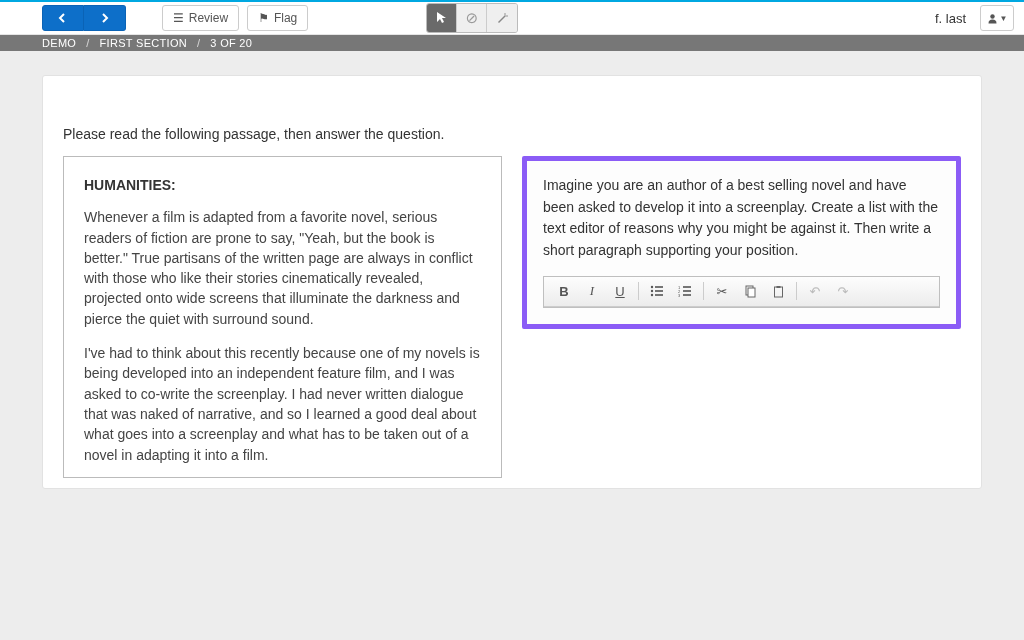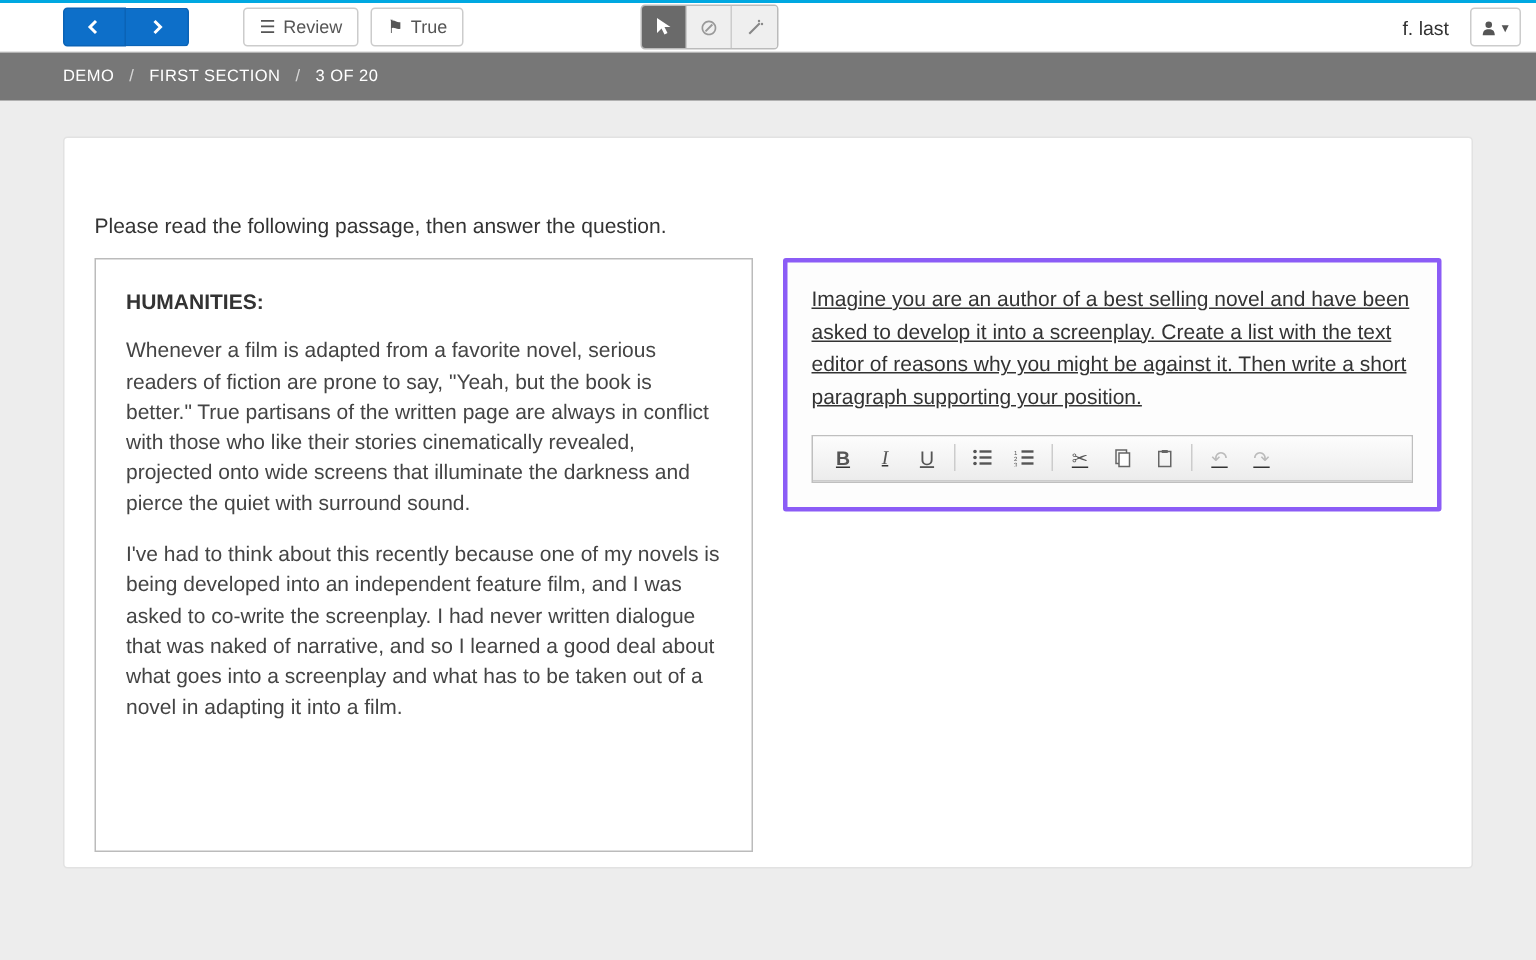--- a/index.html
+++ b/index.html
@@ -67,21 +67,21 @@
   .user { font-size: 13px; color: #333; margin-right: 6px; }
   .user-menu {
     width: 34px; height: 26px;
     border: 1px solid #ccc; border-radius: 3px;
     display: flex; align-items: center; justify-content: center;
     font-size: 12px; color: #555; gap: 2px;
     cursor: pointer;
     background: #fff;
   }
   .breadcrumb {
-    height: 32px;
+    height: 16px;
     background: #777;
     color: #fff;
     display: flex; align-items: center;
     padding: 0 42px;
     font-size: 11px;
     letter-spacing: 0.3px;
   }
   .breadcrumb .crumb { margin-right: 10px; }
   .breadcrumb .sep { margin-right: 10px; opacity: 0.7; }
   .page {
@@ -92,38 +92,37 @@
     border: 1px solid #e2e2e2;
     border-radius: 3px;
     padding: 16px 20px 10px 20px;
   }
   .instruction { font-size: 14px; color: #333; margin-bottom: 14px; margin-top: 34px; }
   .columns { display: flex; gap: 20px; }
   .col-left { flex: 1; min-width: 0; }
   .col-right { flex: 1; min-width: 0; }
   .passage-box {
     border: 1px solid #bbb;
-    height: 396px;
+    height: 322px;
     overflow-y: scroll;
     padding: 18px 20px;
     font-size: 14px;
     line-height: 1.45;
     color: #444;
   }
   .passage-box::-webkit-scrollbar { width: 10px; }
   .passage-box::-webkit-scrollbar-thumb { background: #b3b3b3; border-radius: 5px; }
   .passage-box::-webkit-scrollbar-track { background: #f0f0f0; }
   .passage-heading { font-weight: bold; margin-bottom: 12px; color: #333; }
   .passage-box p { margin-bottom: 14px; }
   .question-panel {
-    border: 3px solid #8b5cf6;
+    border: 5px solid #8b5cf6;
     background: #fdfdfd;
     border-radius: 2px;
     padding: 14px 16px 16px 16px;
-    text-decoration: underline;
   }
   .question-text { font-size: 14px; line-height: 1.55; color: #333; margin-bottom: 14px; }
   .rte {
     border: 1px solid #bfbfbf;
     background: #fff;
   }
   .rte-toolbar {
     height: 30px;
     background: linear-gradient(#fdfdfd, #ececec);
     border-bottom: 1px solid #ccc;
@@ -169,21 +168,21 @@
         </svg>
     </div>
   </div>
   <div style="width:20px"></div>
   <div class="tool-btn">
     <span class="ico">☰</span>
     <span>Review</span>
   </div>
   <div class="tool-btn">
     <span class="ico">⚑</span>
-    <span>True</span>
+    <span>Flag</span>
   </div>
 
   <div class="center-tools">
     <div class="center-btn">
       <svg width="12" height="14" viewBox="0 0 12 14">
           <path d="M1 1 L1 11 L4 8 L6 12 L8 11 L6 7 L10 7 Z" fill="#fff"></path>
         </svg>
     </div>
     <div class="center-btn">
       <span style="font-size:15px;color:#999">⊘</span>

